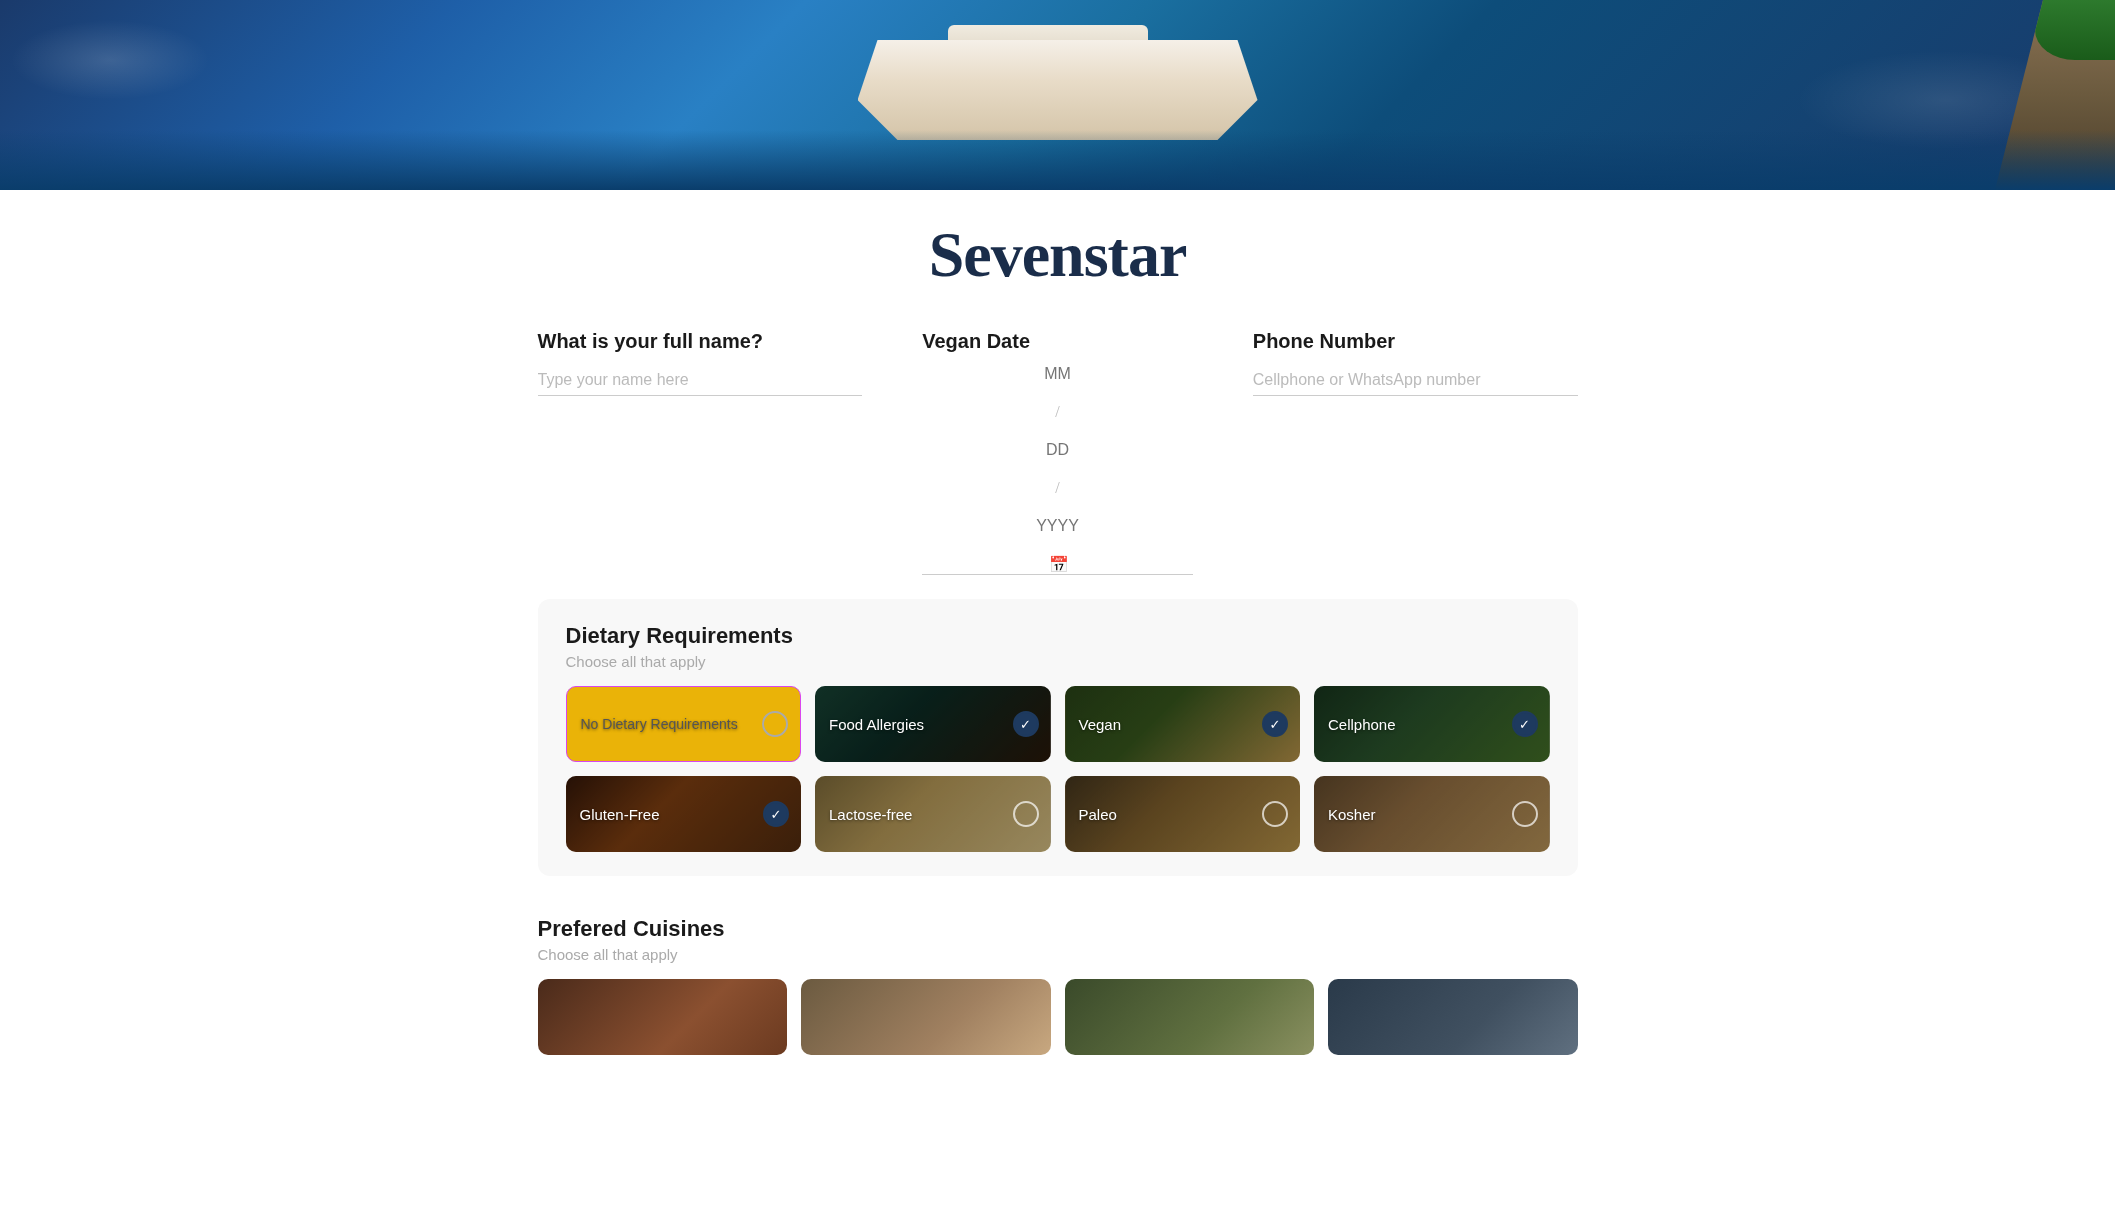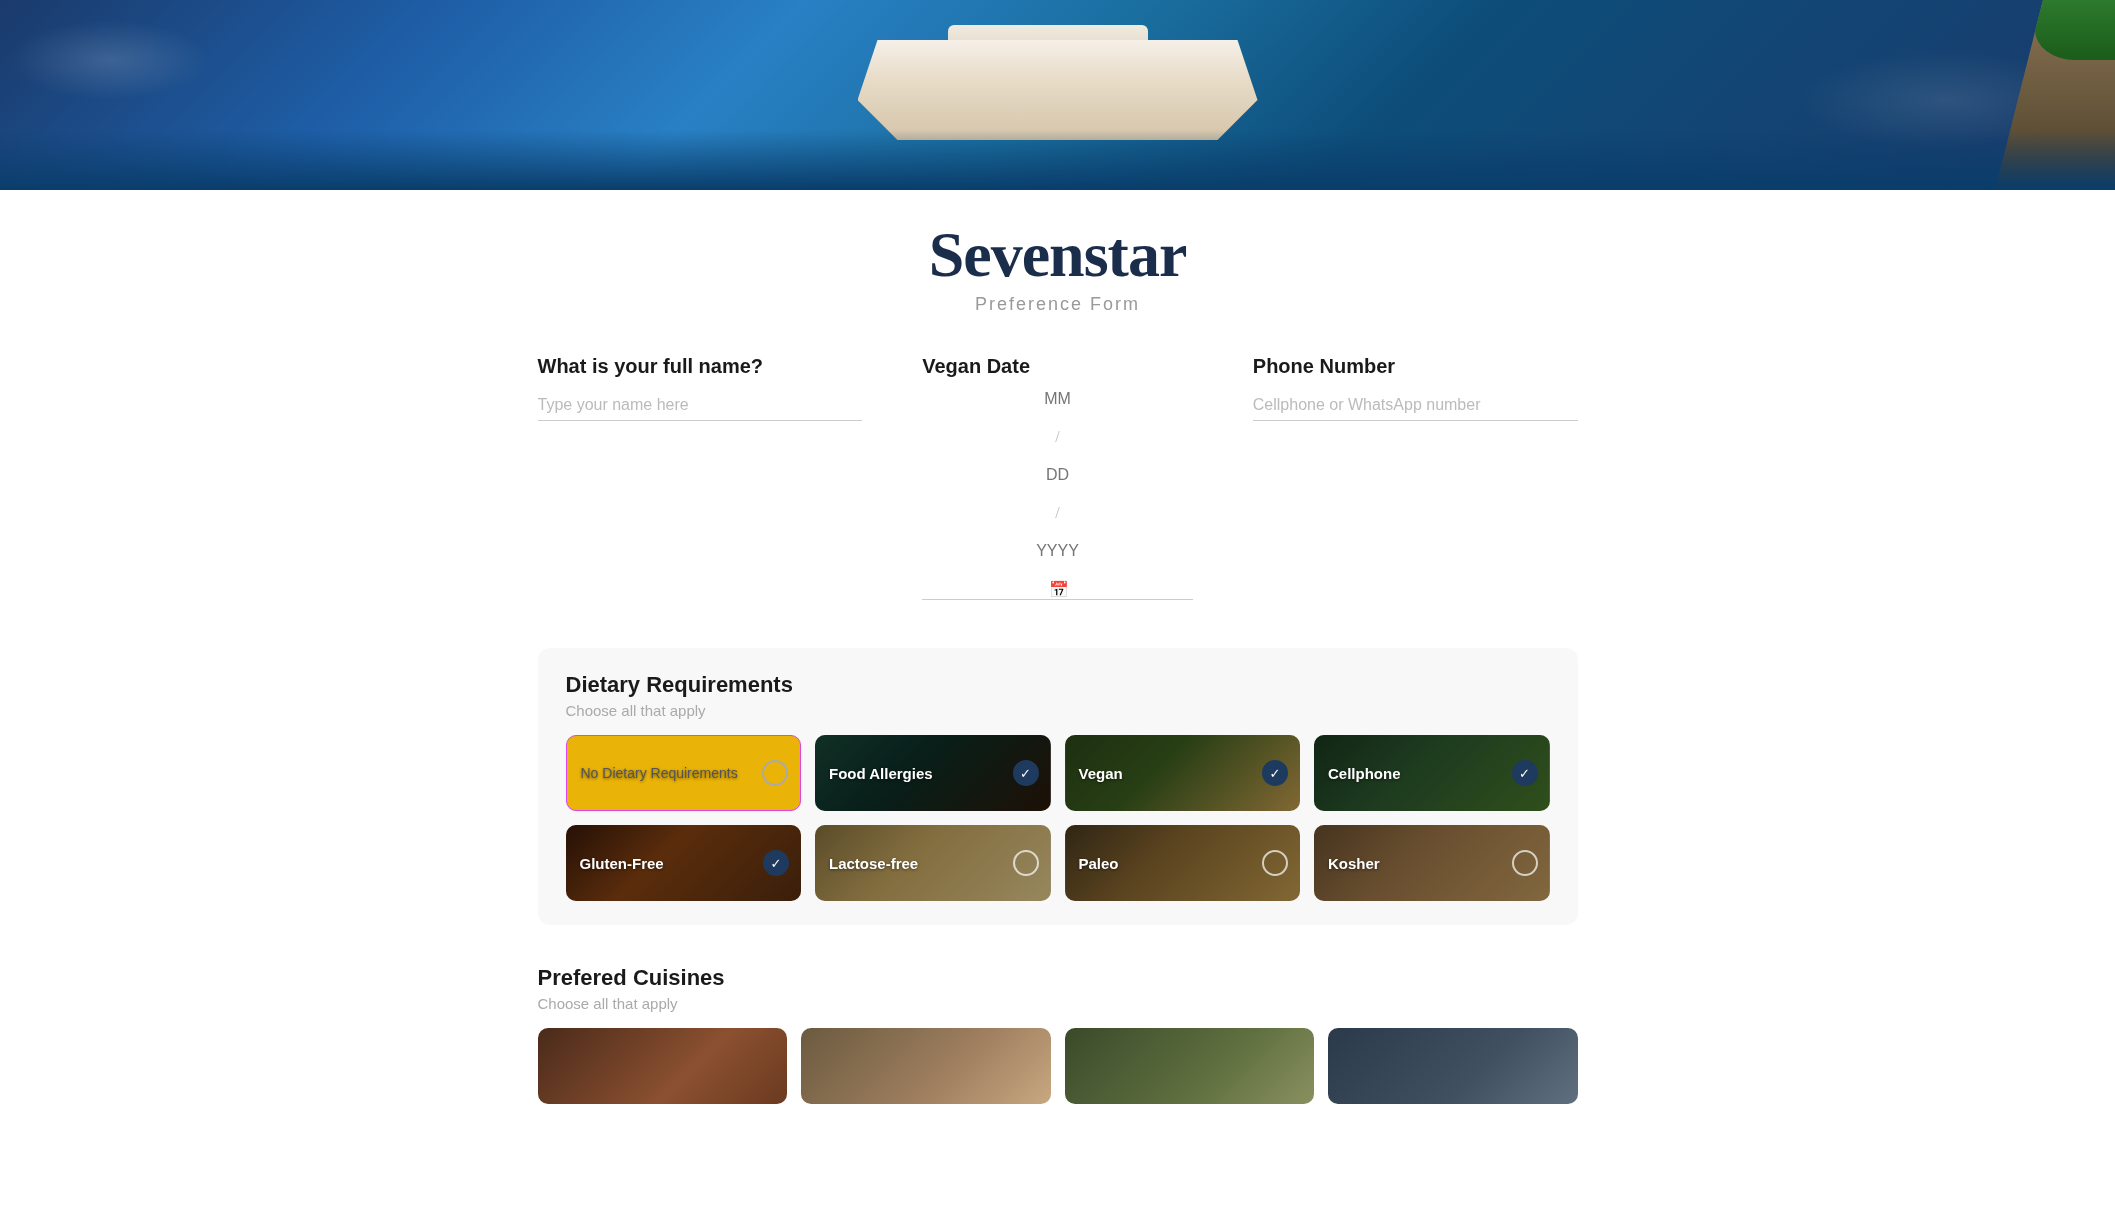--- a/index.html
+++ b/index.html
@@ -121,21 +121,21 @@
     .form-container {
       max-width: 1200px;
       margin: 30px auto 0;
       padding: 0 80px 40px;
     }
 
     
     .personal-info-row {
       display: flex;
       gap: 60px;
-      margin-bottom: 48px;
+      margin-bottom: 24px;
       align-items: flex-start;
     }
     .field-group {
       display: flex;
       flex-direction: column;
       gap: 12px;
     }
     .field-group.name-field { flex: 1.2; }
     .field-group.birth-field { flex: 1; }
     .field-group.phone-field { flex: 1.2; }
@@ -241,21 +241,21 @@
     .option-card .card-overlay {
       position: absolute;
       inset: 0;
       background: rgba(0,0,0,0.35);
     }
     .option-card .card-label {
       position: relative;
       z-index: 2;
       color: #fff;
       font-size: 15px;
-      font-weight: 700;
+      font-weight: 400;
       font-family: 'Arial', sans-serif;
       padding: 0 14px;
       text-shadow: 0 1px 3px rgba(0,0,0,0.5);
     }
     .option-card.plain .card-label {
       color: #555;
       font-size: 14px;
       font-weight: 500;
     }
     .option-card .check-circle {
@@ -328,21 +328,20 @@
     <div class="yacht-body"></div>
   </div>
   <div class="cliff-right">
     <div class="green-foliage"></div>
   </div>
   <div class="wave1"></div>
 </div>
 
 <div class="logo-section">
   <div class="logo-text">Sevenstar</div>
-  <div class="logo-subtitle">Preference Form</div>
 </div>
 
 <div class="form-container">
 
   <div class="personal-info-row">
 
     <div class="field-group name-field">
       <label class="field-label">What is your full name?</label>
       <input class="field-input" type="text" placeholder="Type your name here" style="">
     </div>

